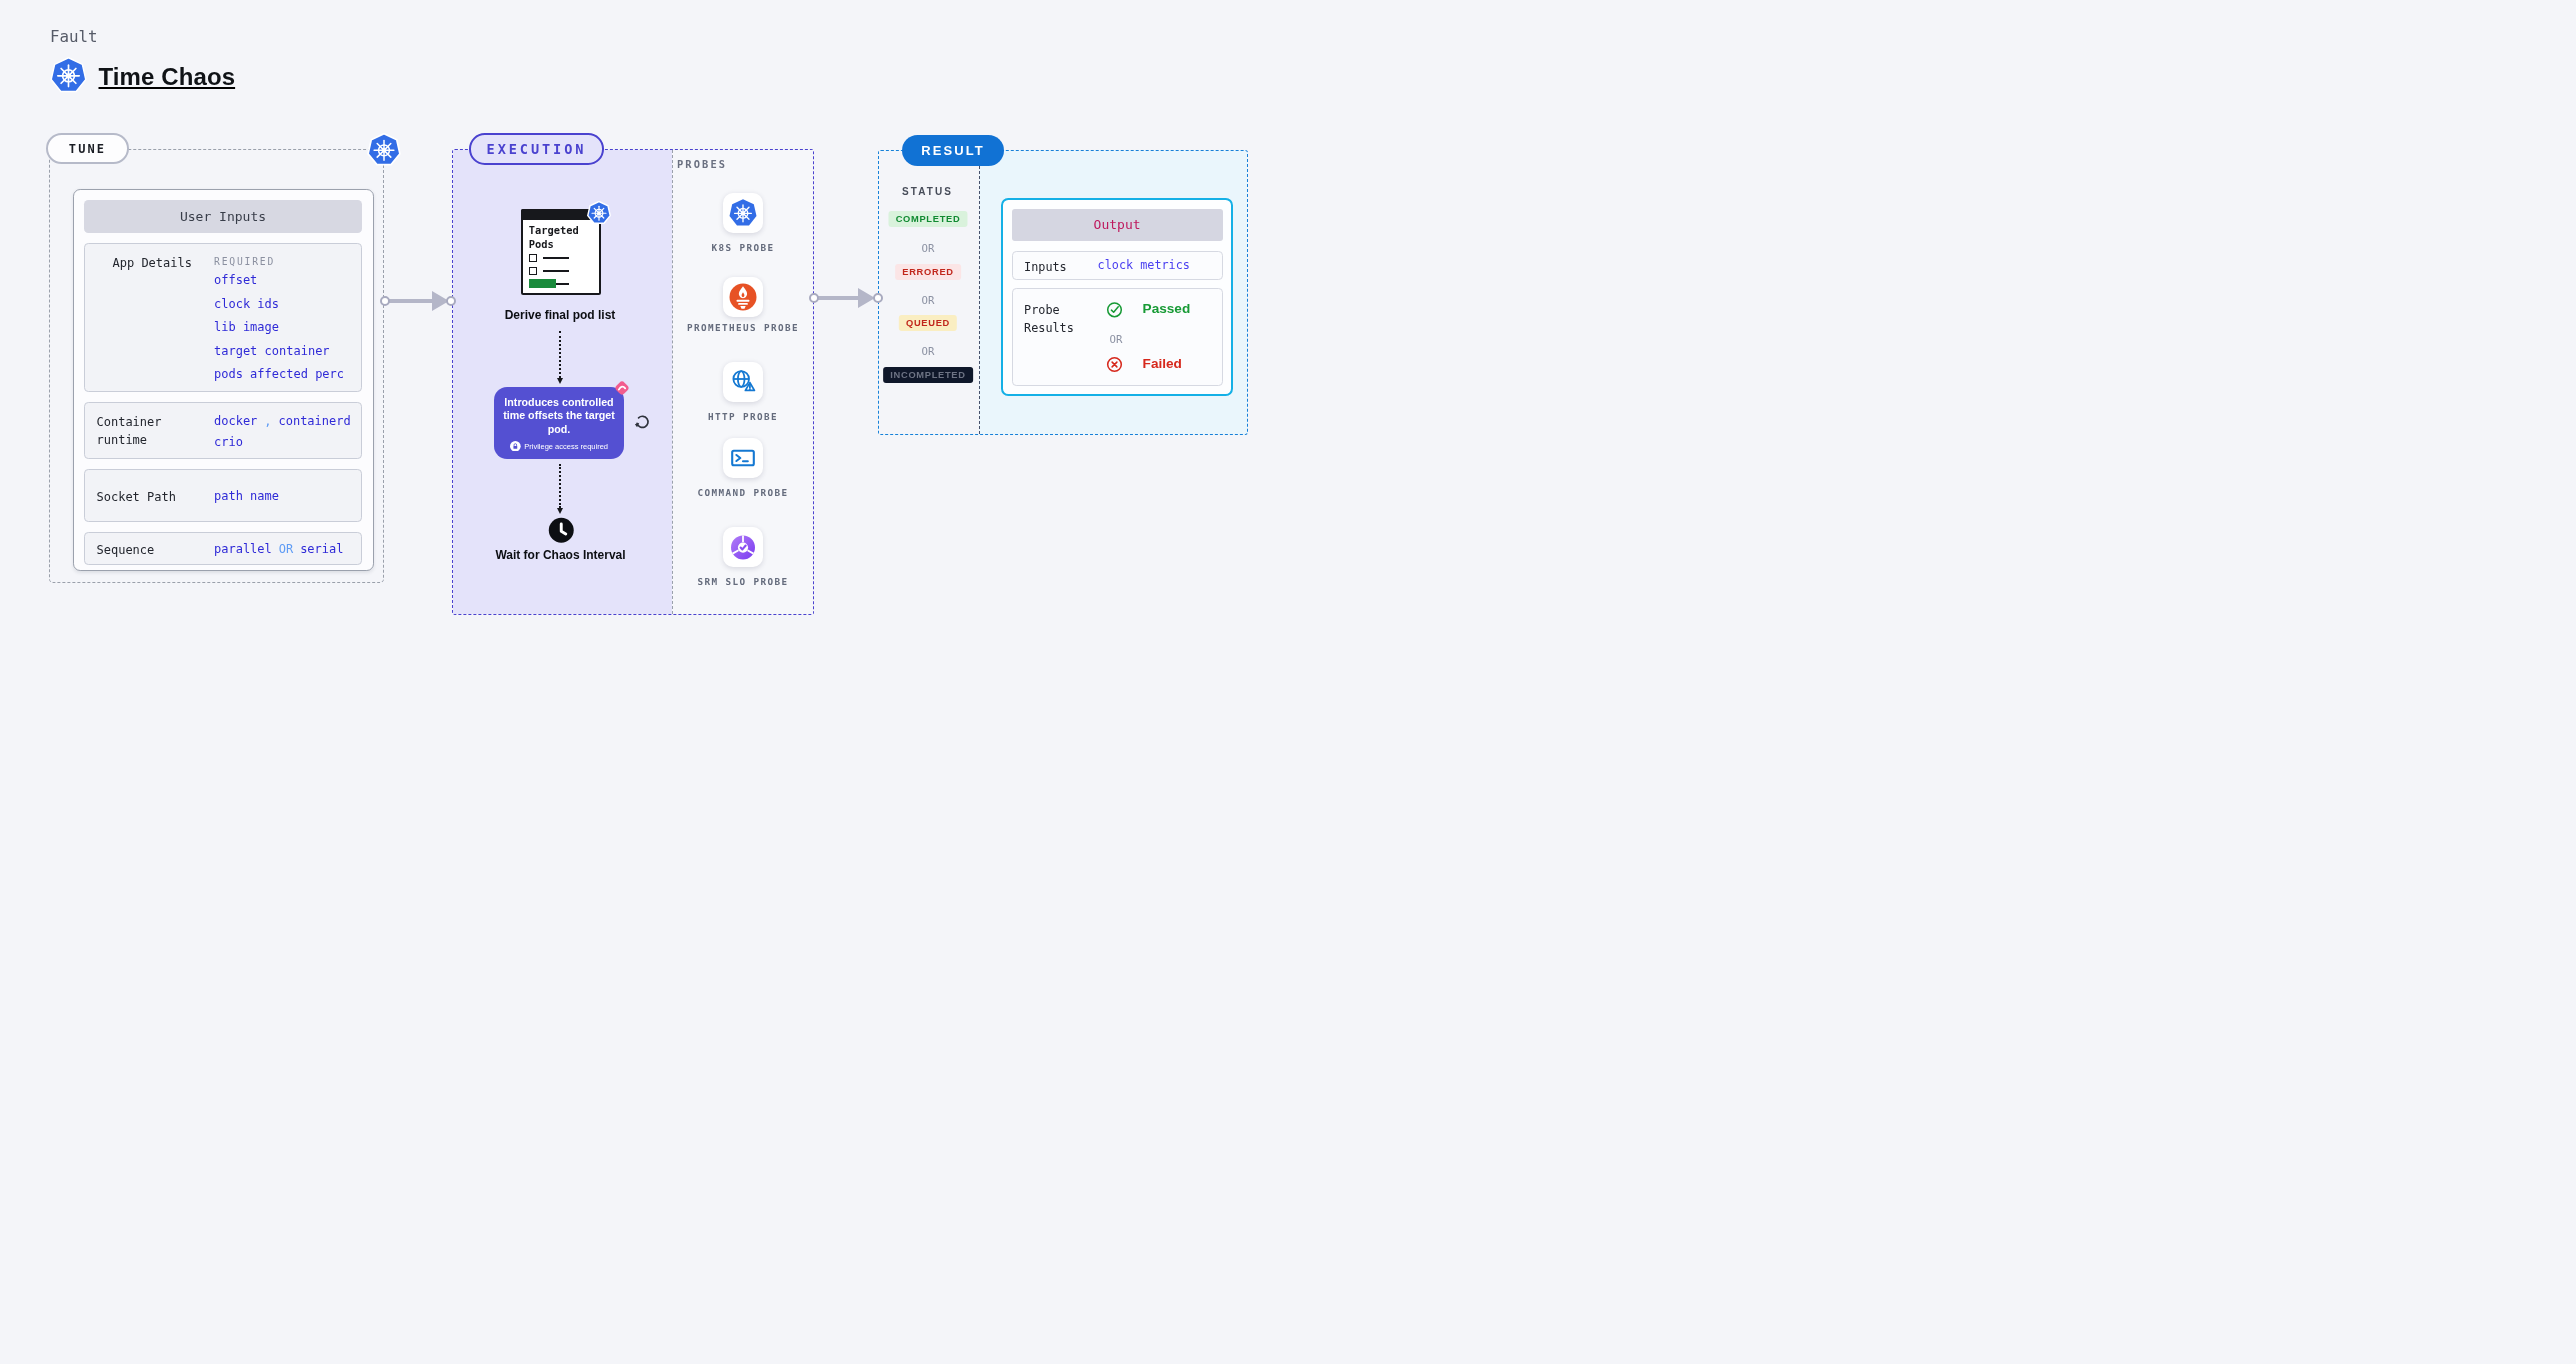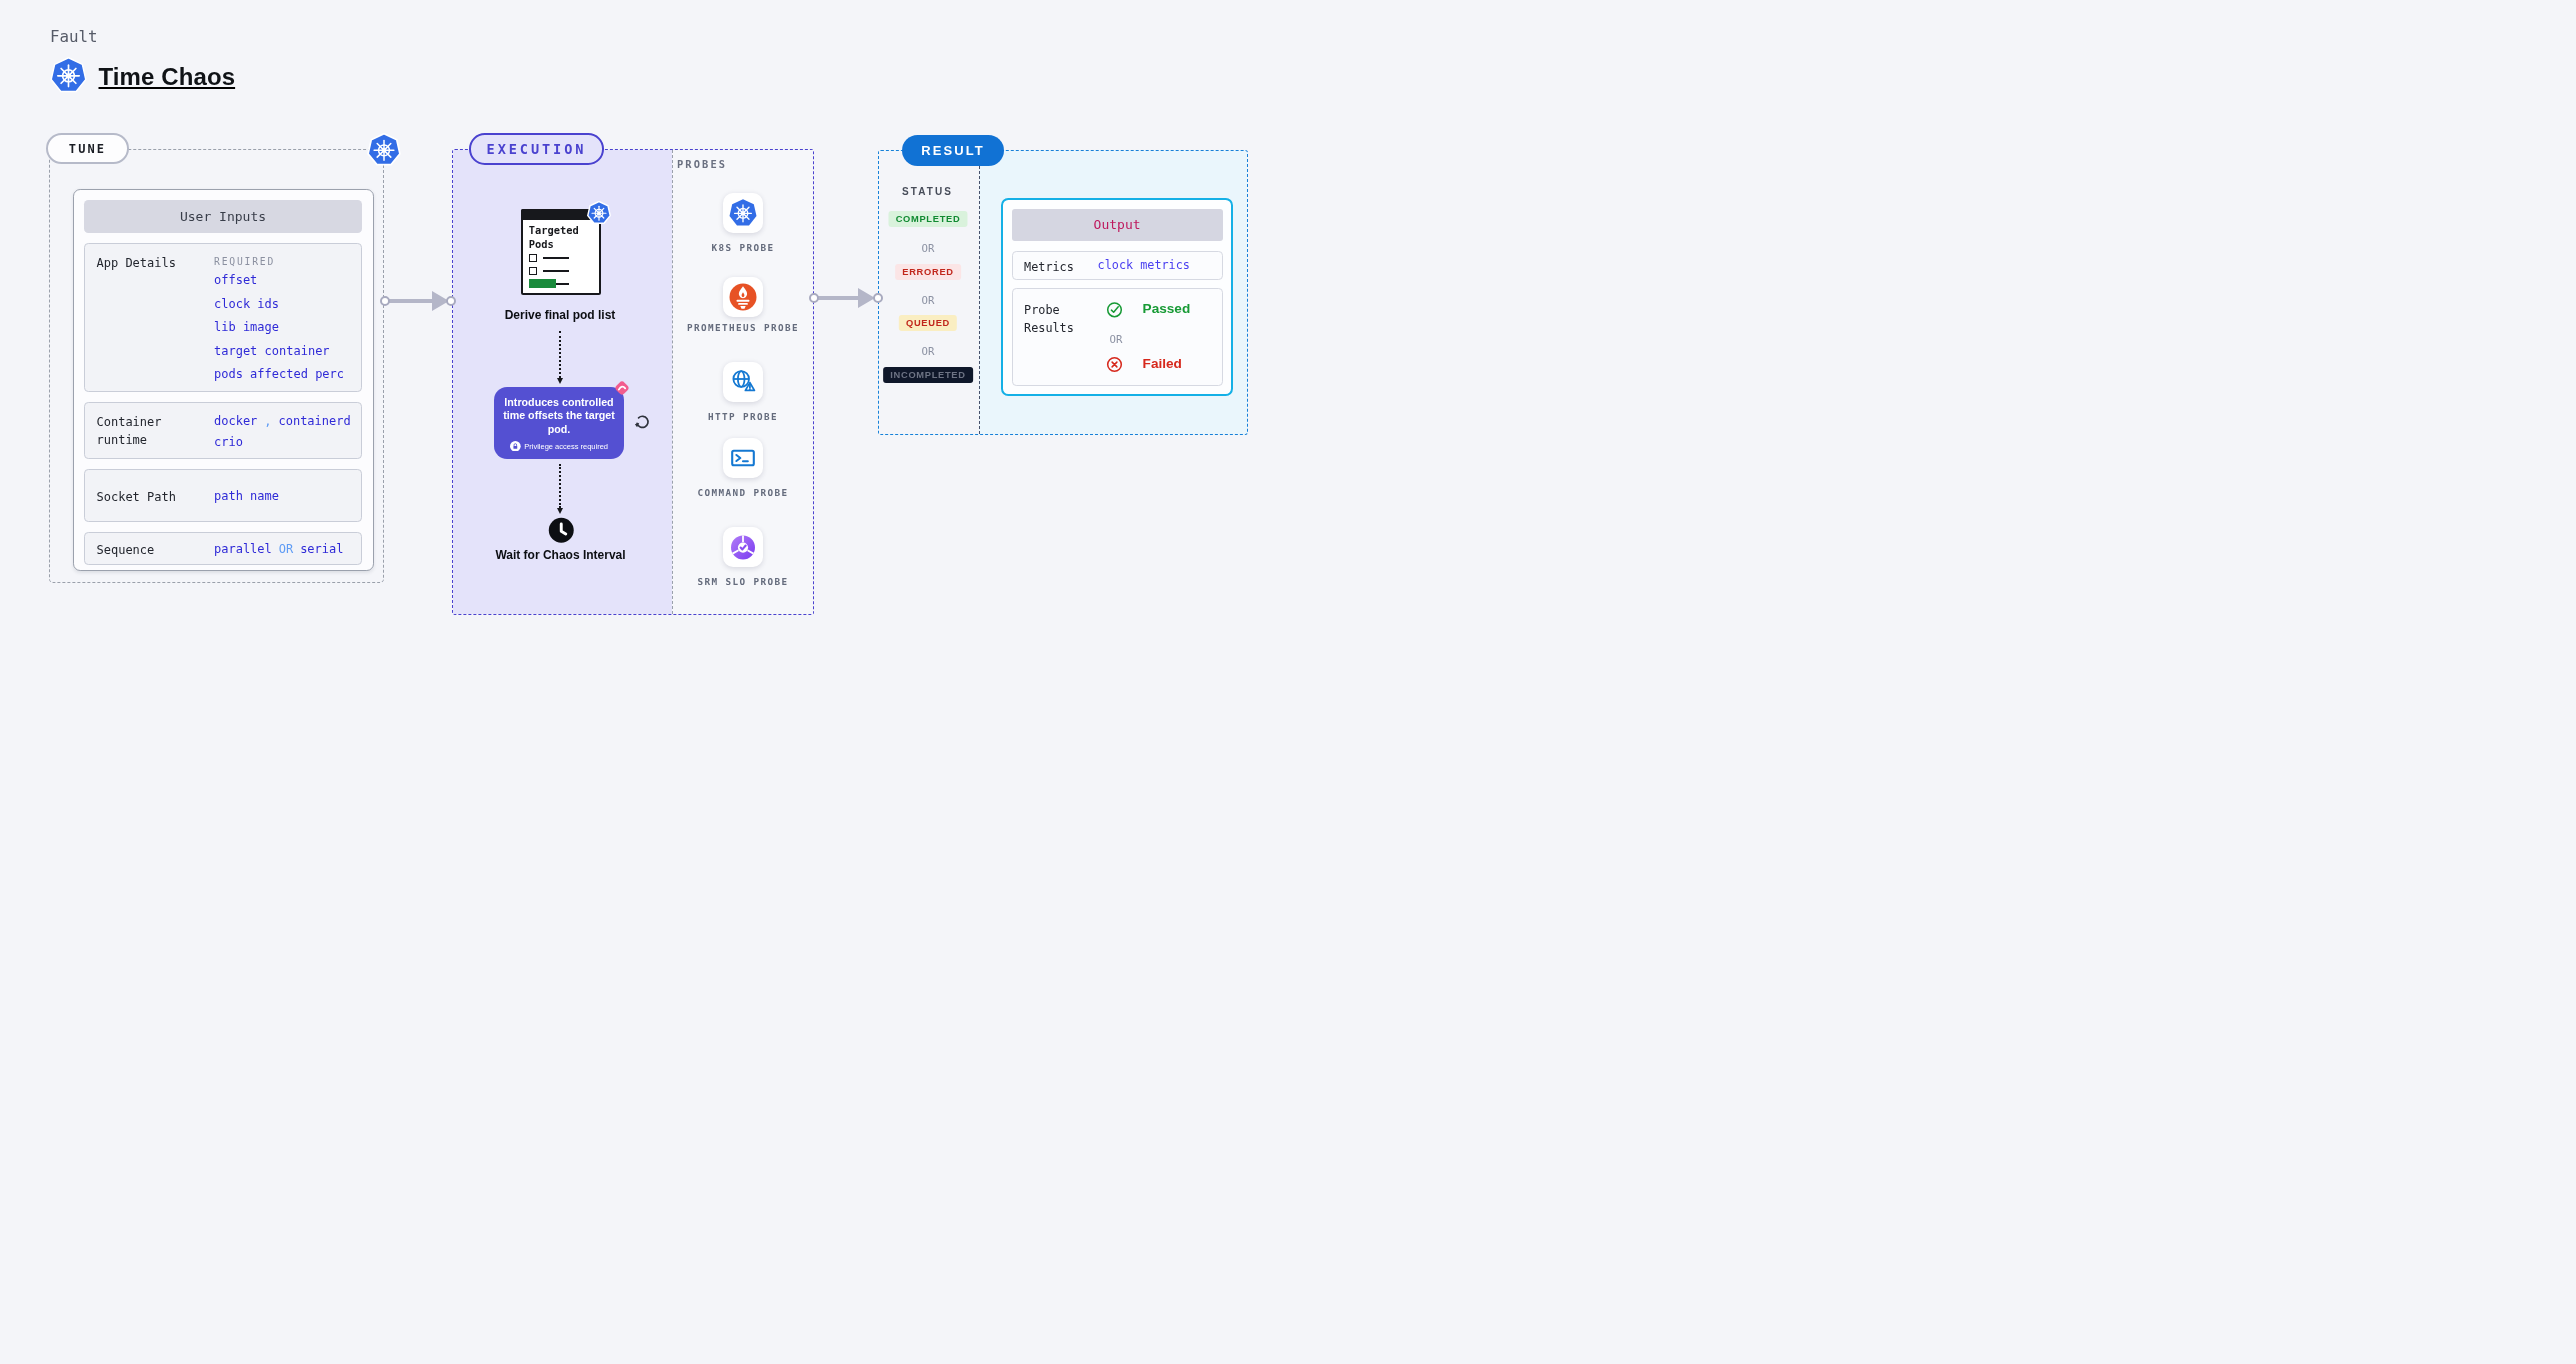--- a/index.html
+++ b/index.html
@@ -135,21 +135,21 @@
           <line x1="50" y1="51" x2="30" y2="31"></line>
         </g>
         <circle cx="50" cy="51" r="7" fill="#fff"></circle>
       </svg>
   </span>
 
   <div class="ui-panel">
     <div class="ui-header">User Inputs</div>
 
     <div class="ui-row" style="top:53px;height:149px;">
-      <div class="row-label" style="top:10px;">App Details</div>
+      <div class="row-label" style="top:10px;margin-left:16px;">App Details</div>
       <div class="req-tag">REQUIRED</div>
       <ul class="link-list">
         <li><span class="link">offset</span></li>
         <li><span class="link">clock ids</span></li>
         <li><span class="link">lib image</span></li>
         <li><span class="link">target container</span></li>
         <li><span class="link">pods affected perc</span></li>
       </ul>
     </div>
 
@@ -355,21 +355,21 @@
   <div class="or-label" style="top:242px;">OR</div>
   <div class="badge error" style="top:264px;">ERRORED</div>
   <div class="or-label" style="top:294px;">OR</div>
   <div class="badge warning" style="top:315px;">QUEUED</div>
   <div class="or-label" style="top:345px;">OR</div>
   <div class="badge neutral" style="top:367px;">INCOMPLETED</div>
 
   <div class="output-panel">
     <div class="output-header">Output</div>
     <div class="output-row" style="top:51px;height:29px;">
-      <div class="row-label" style="top:5.7px;">Metrics</div>
+      <div class="row-label" style="top:5.7px;">Inputs</div>
       <span class="link" style="position:absolute;left:85px;top:6.4px;color:#4a3ff0;font-size:11.8px;">clock metrics</span>
     </div>
     <div class="output-row" style="top:88px;height:98px;">
       <div class="row-label" style="top:11.5px;">Probe
 Results</div>
       <div class="result-item" style="top:11.5px;">
         <svg width="17" height="17" viewBox="0 0 100 100" fill="none" stroke="#179a35" stroke-width="9">
             <circle cx="50" cy="52" r="40"></circle>
             <path d="M32 54 L45 66 L72 34" stroke-linecap="round" stroke-linejoin="round"></path>
           </svg>

